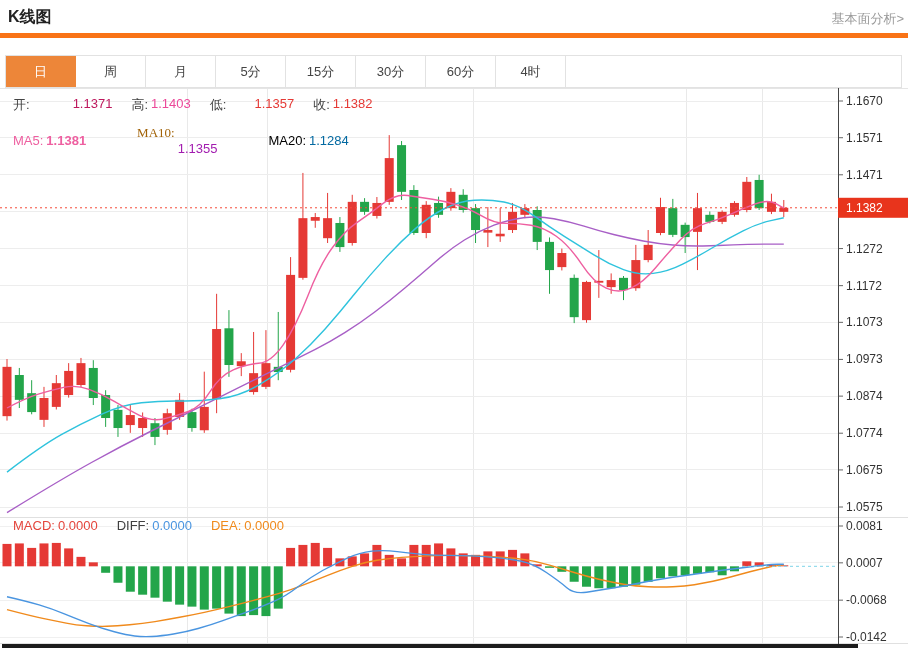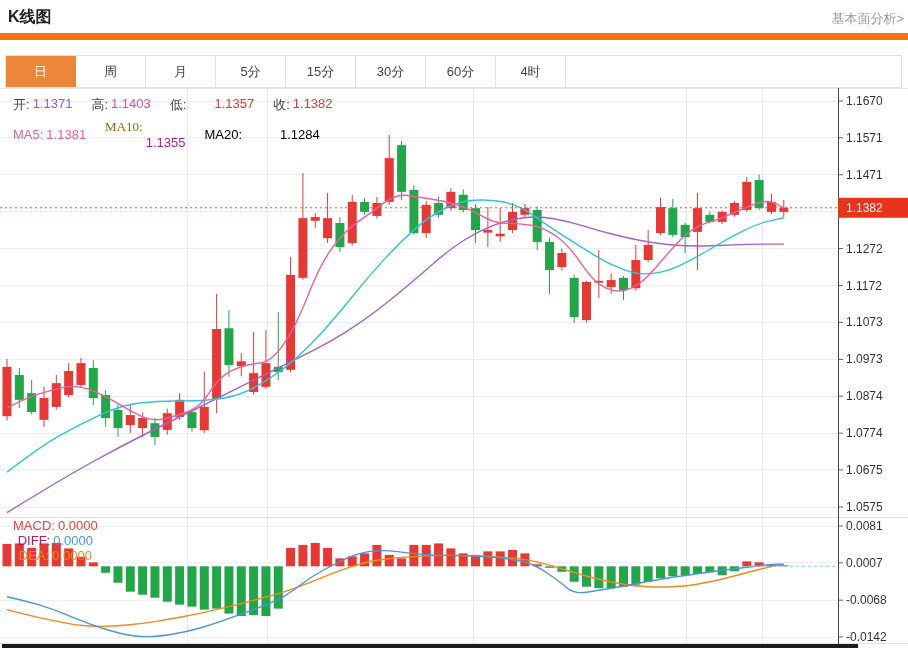--- a/index.html
+++ b/index.html
@@ -1,33 +1,33 @@
 <!DOCTYPE html>
 <html><head>
 <meta charset="utf-8">
 <style>
   html,body{margin:0;padding:0;background:#fff;}
   .page{position:relative;width:908px;height:648px;background:#fff;overflow:hidden;
         font-family:"Liberation Sans",sans-serif;}
-  .hdr{position:absolute;left:0;top:0;width:100%;height:33px;border-bottom:7px solid #f97316;}
+  .hdr{position:absolute;left:0;top:0;width:100%;height:33px;border-bottom:5px solid #f97316;}
   .title{position:absolute;left:8px;top:7px;font-size:16px;font-weight:bold;color:#222;}
   .fa-link{position:absolute;right:4px;top:10px;font-size:13px;color:#9a9a9a;text-decoration:none;cursor:pointer;}
   .tabs{position:absolute;left:5px;top:55px;width:897px;height:33px;display:flex;
         border:1px solid #e2e2e2;box-sizing:border-box;background:#fff;}
   .tab{width:70px;height:100%;display:flex;align-items:center;justify-content:center;
        font-size:13px;color:#444;border-right:1px solid #e2e2e2;cursor:pointer;box-sizing:border-box;background:#fff;}
   .tab.active{background:#ed8639;color:#fff;border-color:#ed8639;}
   .chart{position:absolute;left:0;top:88px;width:908px;height:557px;}
   svg{position:absolute;left:0;top:0;}
   .leg{position:absolute;display:flex;align-items:center;font-size:13px;white-space:nowrap;}
   .leg span{margin-right:3px;}
   .leg .item{margin-right:16px;display:inline-flex;}
   #ohlc{left:13px;top:8px;}
-  #ma{left:13px;top:31px;}
-  #macdleg{left:13px;top:430px;flex-direction:column;}
+  #ma{left:13px;top:37px;gap:32px;}
+  #macdleg{left:13px;top:430px;}
   .scrollbar{position:absolute;left:2px;top:644px;width:856px;height:4px;background:#1c1c1c;cursor:pointer;}
 </style>
 </head>
 <body>
 
 <div class="page">
   <div class="hdr">
     <span class="title">K线图</span>
     <a class="fa-link">基本面分析&gt;</a>
   </div>
@@ -311,56 +311,56 @@
         </g>
         <line x1="838" y1="88" x2="838" y2="644" stroke="#444" shape-rendering="crispEdges"></line>
         <g>
           <rect x="838" y="197.78356164383544" width="70" height="20" fill="#e8341c"></rect>
           <text x="846" y="211.78356164383544" font-size="12" fill="#fff">1.1382</text>
         </g>
       </svg>
     <div class="leg" id="ohlc">
         <span class="item">
           <span style="color: rgb(68, 68, 68);">开:</span>
-          <span style="color: #8b5cf6;">1.1371</span>
+          <span style="color: #be185d; margin-left: 40px;">1.1371</span>
         </span>
         <span class="item">
           <span style="color: rgb(68, 68, 68);">高:</span>
           <span style="color: #ec4899;">1.1403</span>
         </span>
         <span class="item">
           <span style="color: rgb(68, 68, 68);">低:</span>
           <span style="color: rgb(229, 57, 53); padding-left: 25px;">1.1357</span>
         </span>
         <span class="item">
           <span style="color: rgb(68, 68, 68);">收:</span>
           <span style="color: rgb(229, 57, 53);">1.1382</span>
         </span>
       </div>
     <div class="leg" id="ma">
         <span class="item">
           <span style="color: rgb(238, 95, 160);">MA5:</span>
-          <span style="color: rgb(238, 95, 160);">1.1381</span>
+          <span style="color: rgb(238, 95, 160); font-weight: bold;">1.1381</span>
         </span>
         <span class="item">
           <span style="color: #a16207; font-family: Liberation Serif, serif;">MA10:</span>
           <span style="color: #a21caf; margin-top: 16px;">1.1355</span>
         </span>
         <span class="item">
           <span style="color: #000000;">MA20:</span>
-          <span style="color: #000000; margin-left: 35px;">1.1284</span>
+          <span style="color: #0369a1;">1.1284</span>
         </span>
       </div>
     <div class="leg" id="macdleg">
         <span class="item">
           <span style="color: rgb(228, 69, 60);">MACD:</span>
           <span style="color: rgb(228, 69, 60);">0.0000</span>
         </span>
         <span class="item">
-          <span style="color: #be185d;">DIFF:</span>
+          <span style="color: #404040;">DIFF:</span>
           <span style="color: rgb(74, 149, 224);">0.0000</span>
         </span>
         <span class="item">
           <span style="color: rgb(240, 138, 28); text-align: center;">DEA:</span>
           <span style="color: rgb(240, 138, 28);">0.0000</span>
         </span>
       </div>
   </div>
   <div class="scrollbar"></div>
 </div>

